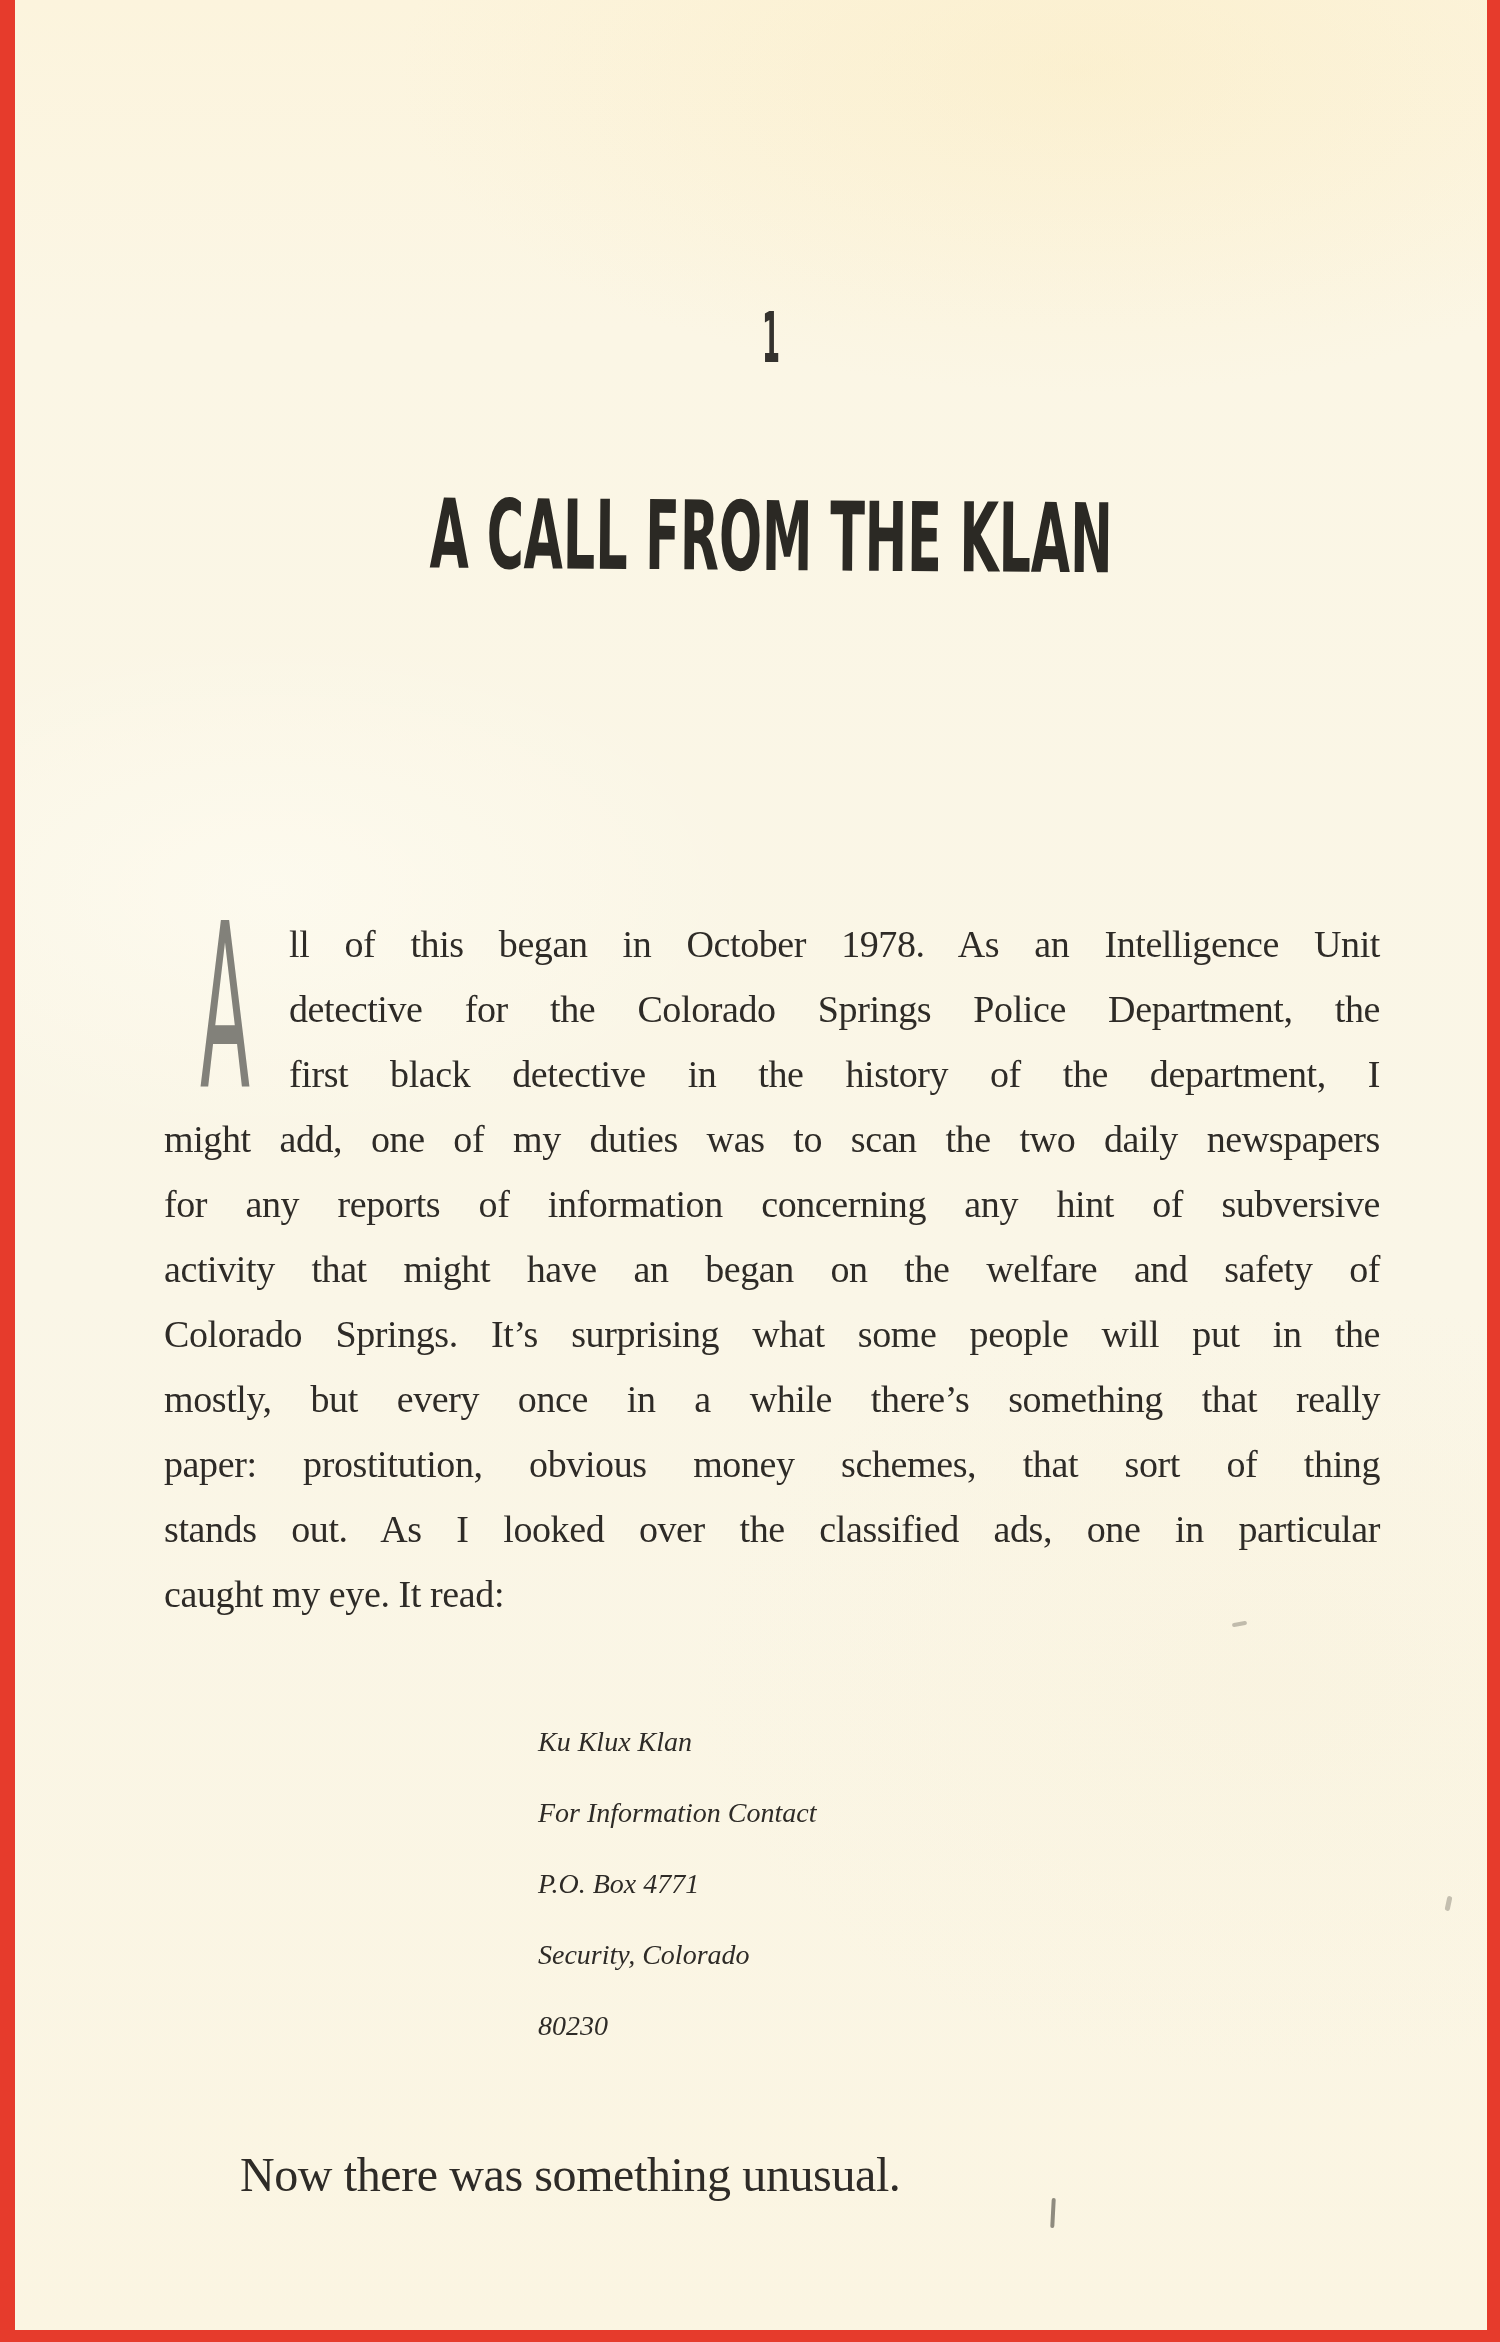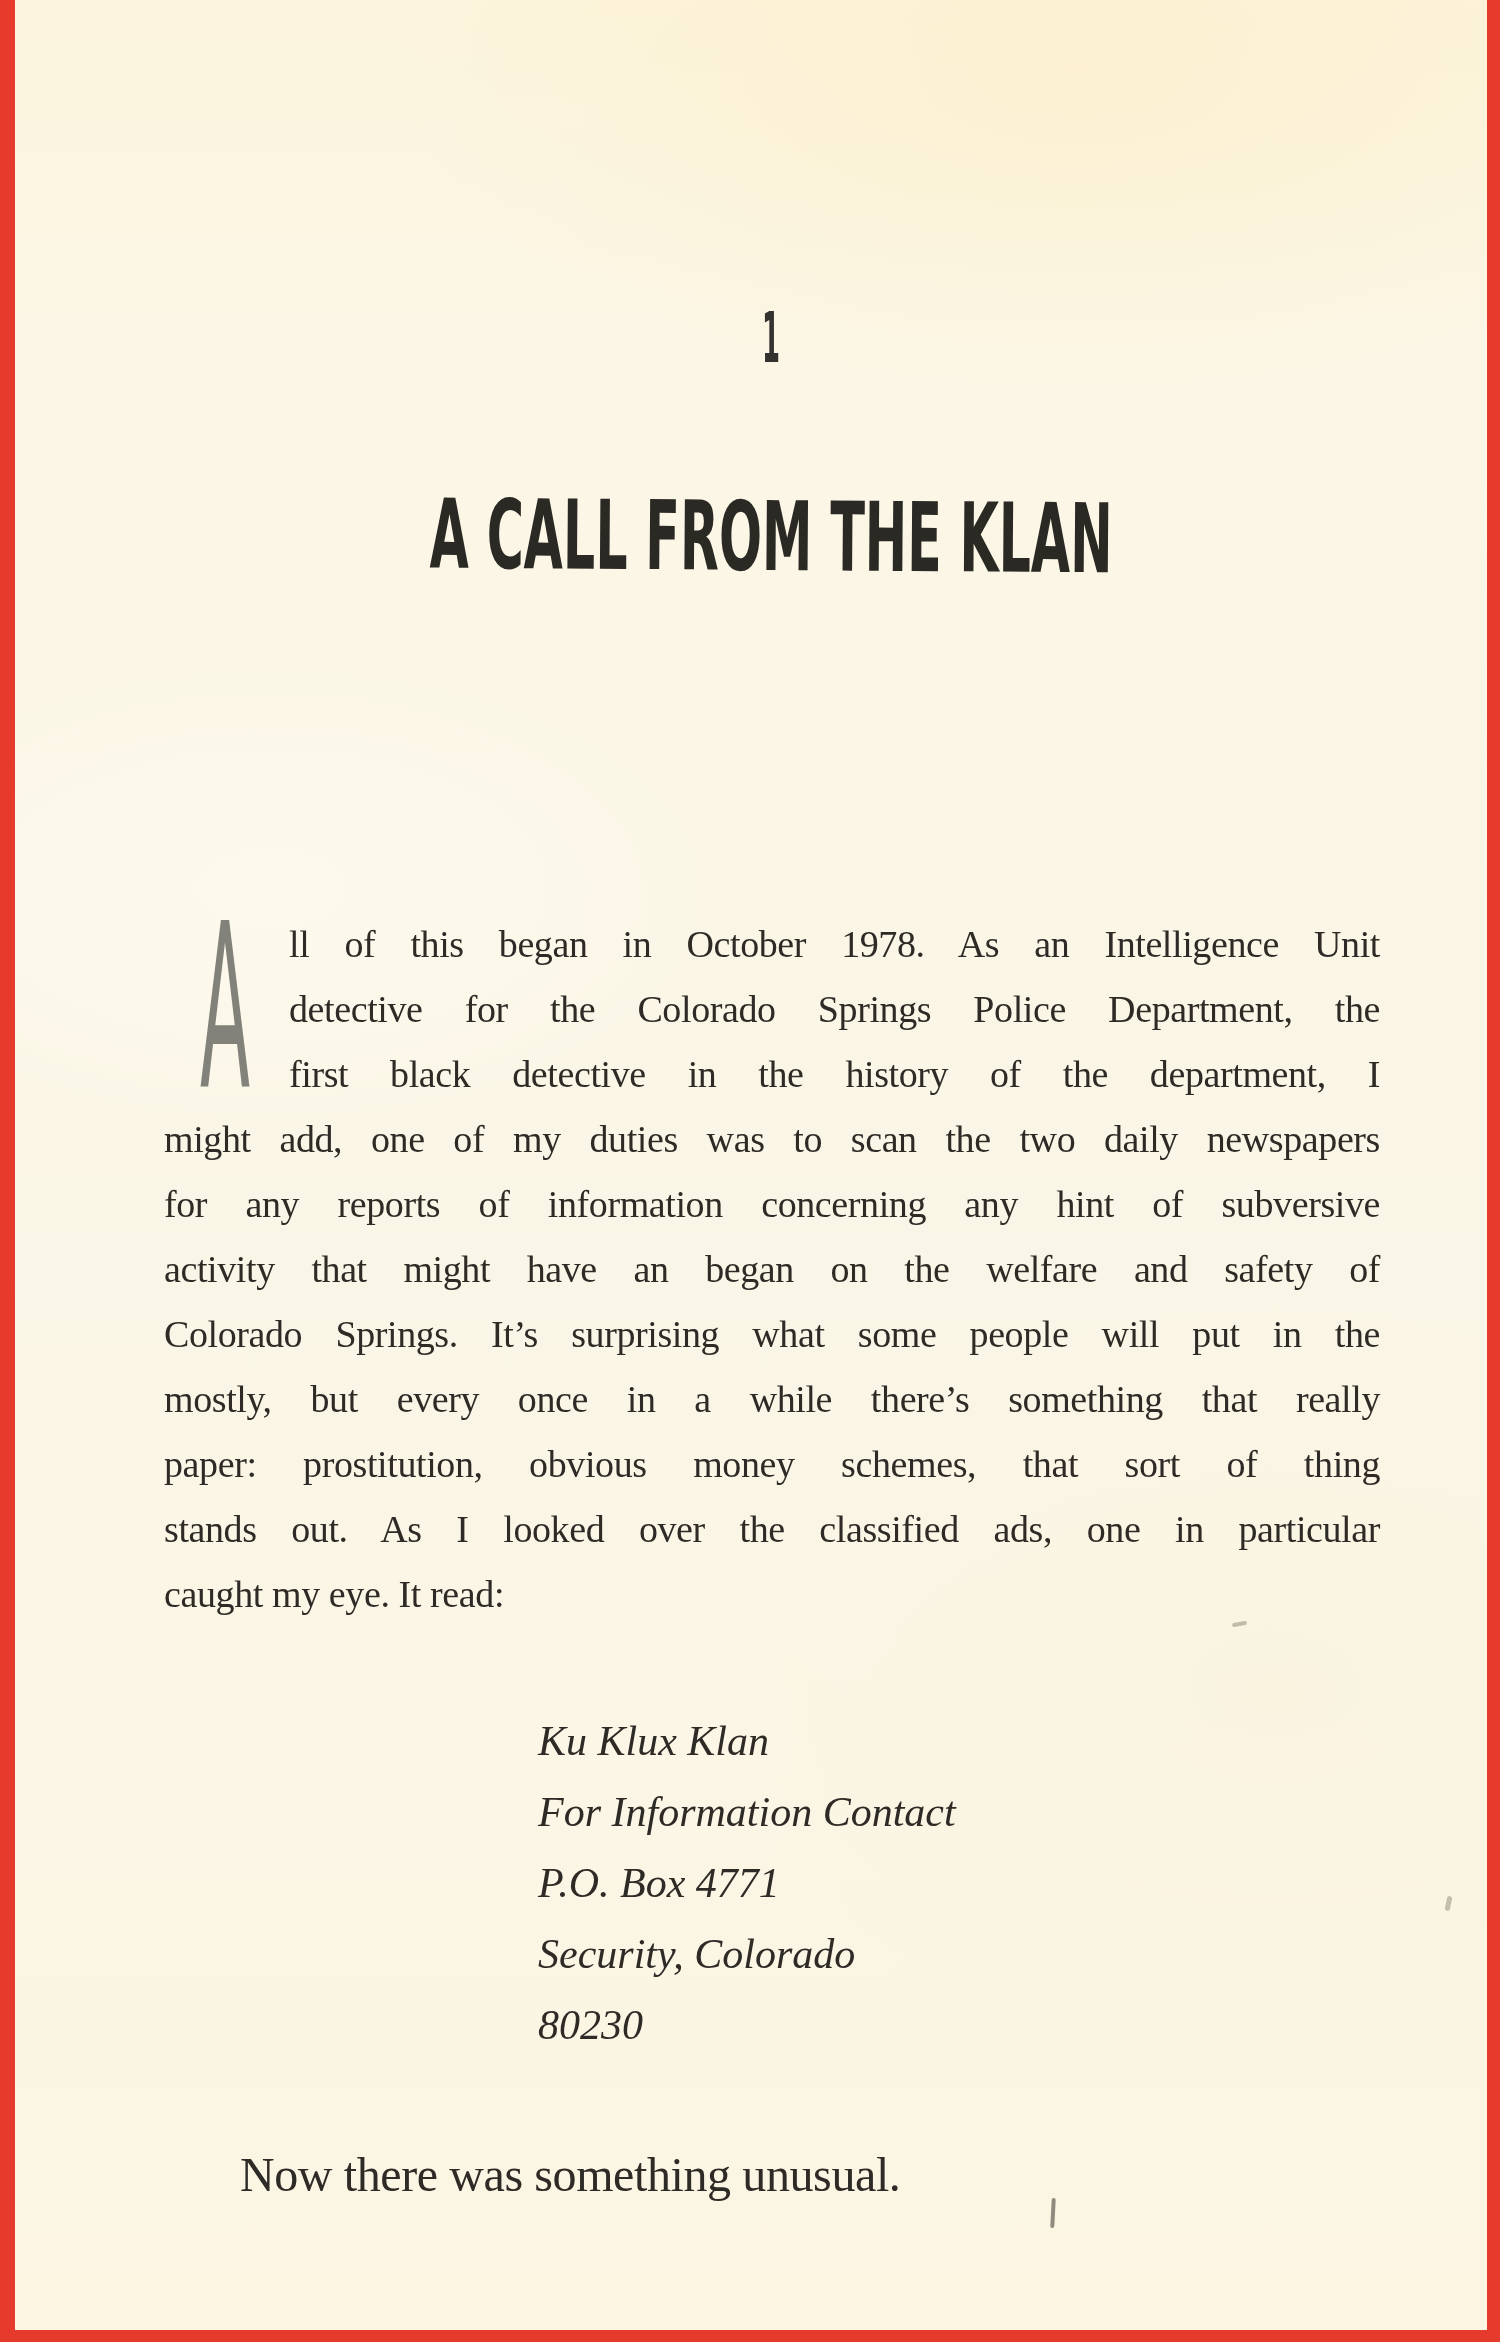--- a/index.html
+++ b/index.html
@@ -36,21 +36,21 @@
   .bl{
     margin-left:152px;width:1216px;
     font-size:38px;line-height:65px;letter-spacing:-0.4px;
     text-align:justify;text-align-last:justify;
   }
   .bl.indent{margin-left:277px;width:1091px;}
   .bl.last{text-align:right;text-align-last:left;}
 
   .ad-block{
     position:absolute;left:538px;top:1706px;
-    font-style:italic;font-size:42px;line-height:71px;
+    font-style:italic;font-size:28px;line-height:71px;
     color:var(--body-text);
   }
 
   .closing{
     position:absolute;left:240px;top:2142px;
     font-size:48px;line-height:65px;letter-spacing:-0.4px;
     color:var(--body-text);
   }
 
   .speck{position:absolute;background:#6b675c;border-radius:2px;}

